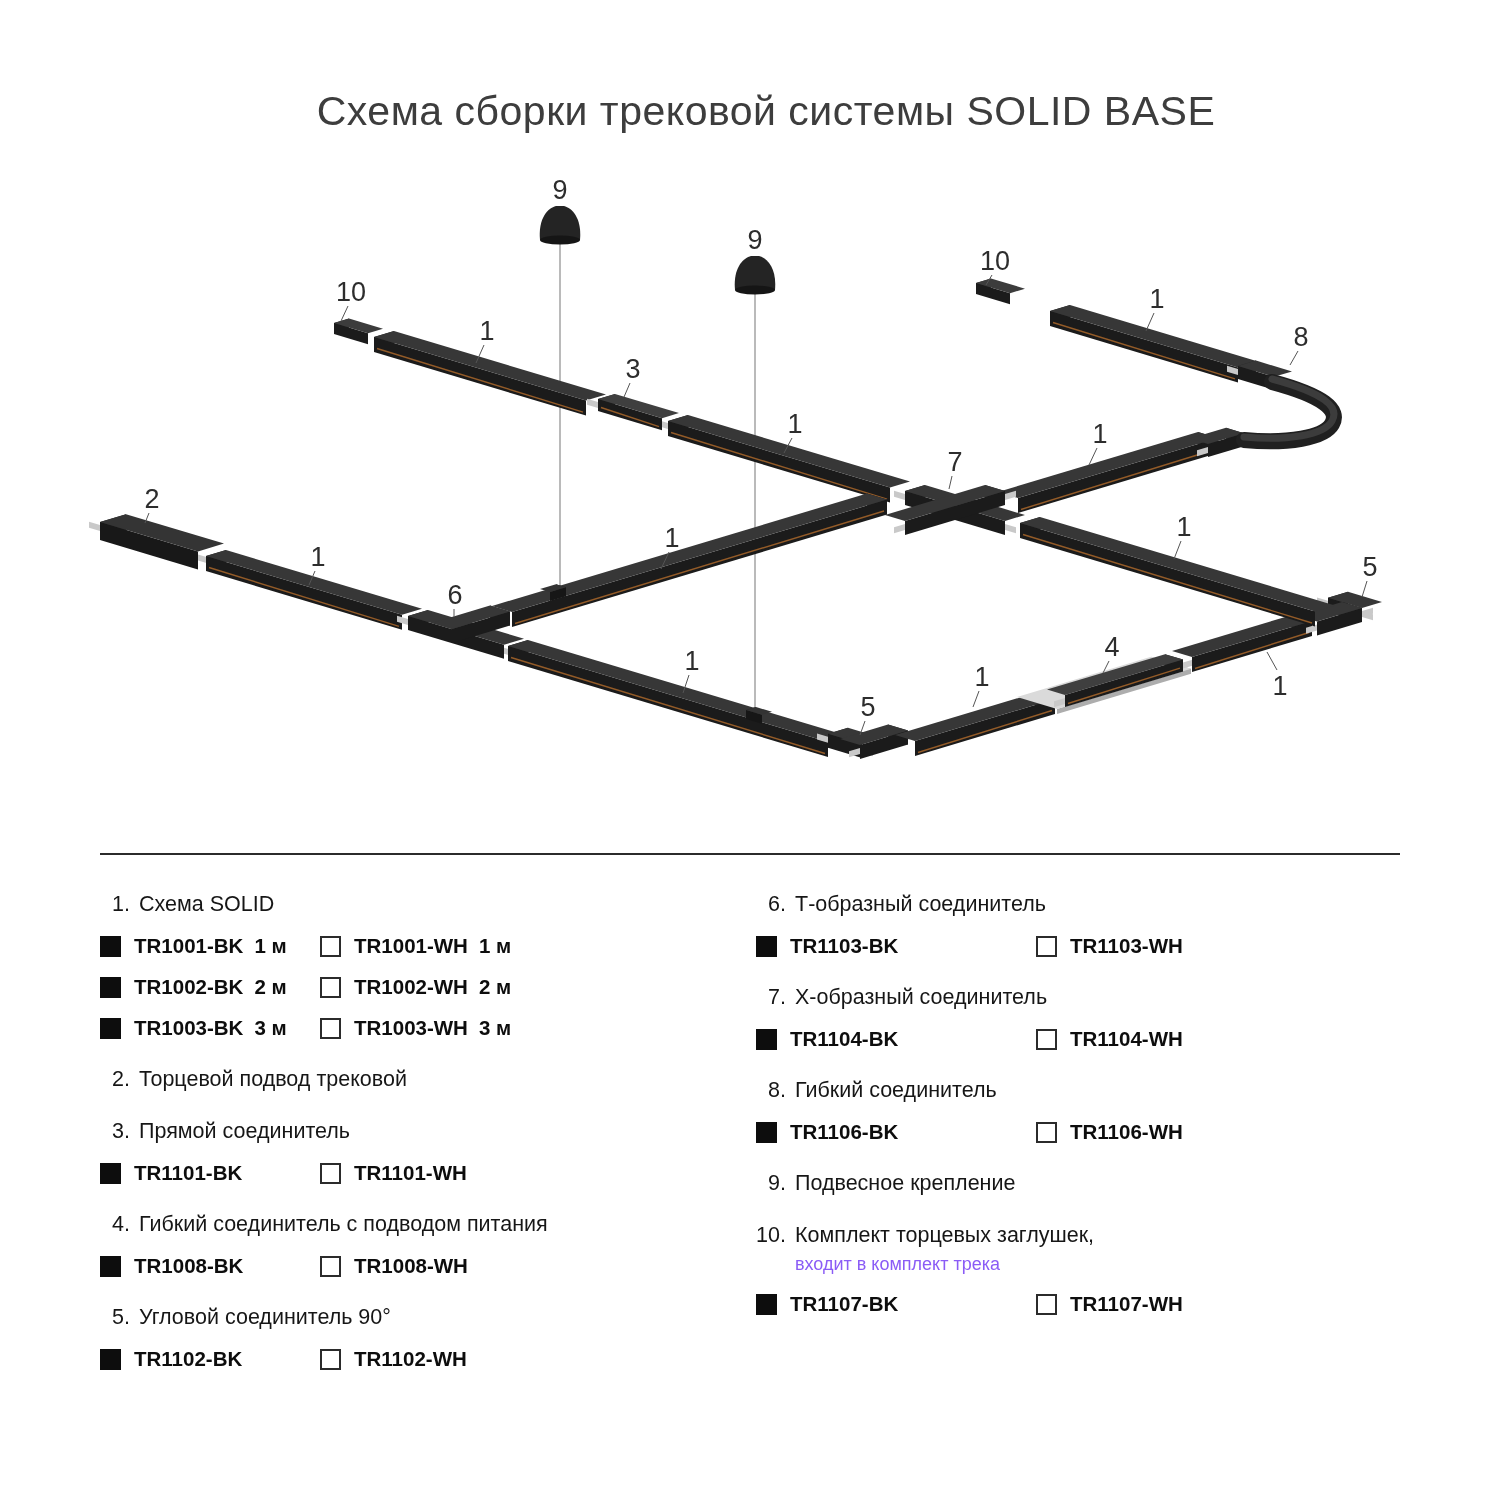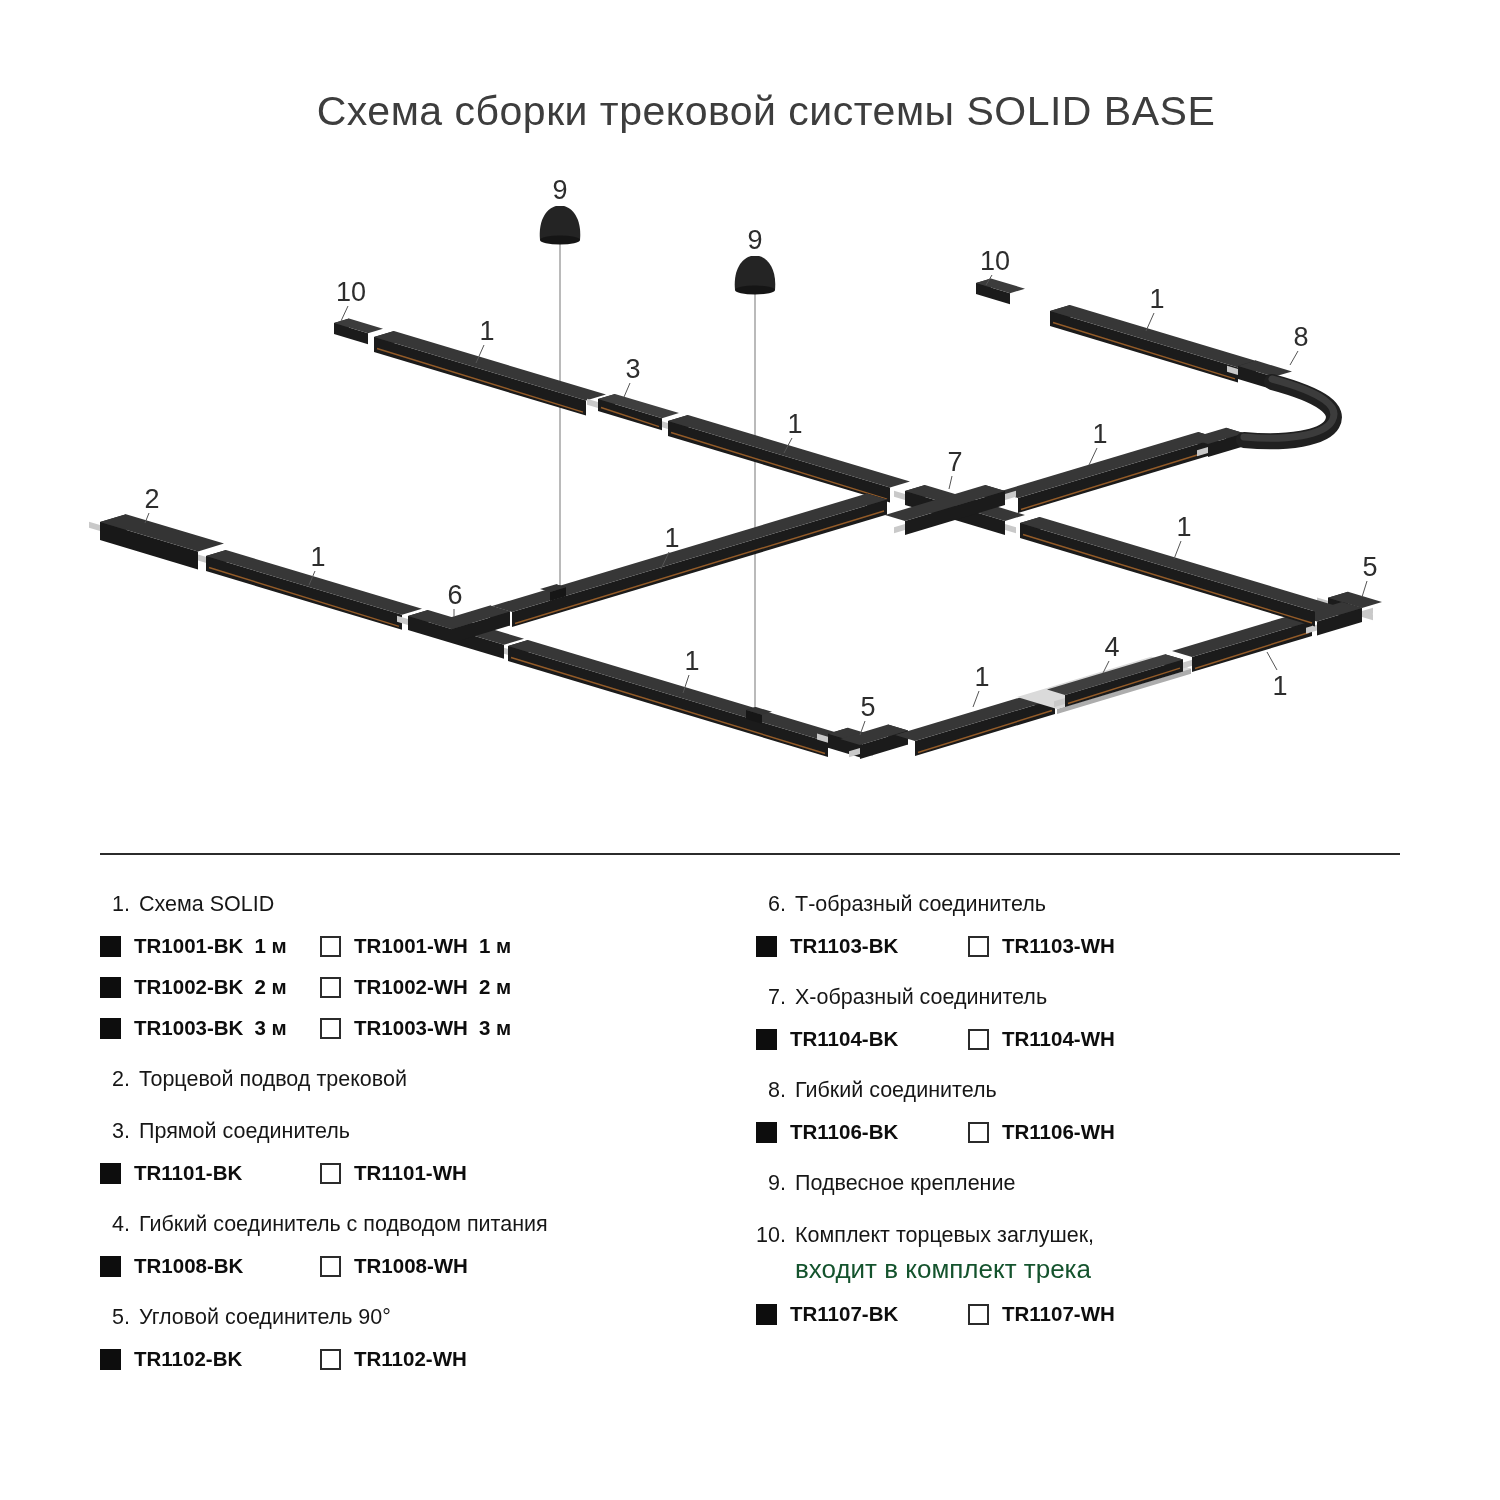--- a/index.html
+++ b/index.html
@@ -8,25 +8,25 @@
   #title{position:absolute;top:88px;left:16px;width:100%;text-align:center;font-size:41px;font-weight:400;color:#3d3d3d;letter-spacing:.5px}
   #diagram{position:absolute;top:0;left:0}
   #divider{position:absolute;top:853px;left:100px;right:100px;border-top:2px solid #2b2b2b}
   #legend{position:absolute;top:892px;left:100px;right:60px;display:flex;align-items:flex-start}
   #legend-left{width:656px}
   #legend-right{flex:1}
   .col{display:flex;flex-direction:column}
   .legend-item{margin-bottom:27px}
   .item-head{font-size:21.5px;color:#161616;display:flex}
   .item-num{display:inline-block;min-width:30px;text-align:right;margin-right:9px}
-  .item-name2{font-size:26px;color:#14532d;margin-left:39px;margin-top:6px}
+  .item-name2{font-size:18px;color:#8b5cf6;margin-left:39px;margin-top:6px}
   .code-row{display:flex;align-items:center;margin-top:17px}
   .code-cell{display:flex;align-items:center}
   #legend-left .code-cell:first-child{width:220px}
-  #legend-right .code-cell:first-child{width:212px}
+  #legend-right .code-cell:first-child{width:280px}
   .sw{width:21px;height:21px;flex:0 0 auto;margin-right:13px}
   .sw.bk{background:#0d0d0d}
   .sw.wh{background:#fff;border:2px solid #2b2b2b}
   .code{font-weight:700;font-size:20.5px;color:#0d0d0d;margin-right:11px;white-space:nowrap}
   text.lbl{font-family:"Liberation Sans",sans-serif;font-size:27px;fill:#2d2d2d}
 </style>
 </head>
 <body>
 
 <div id="title">Схема сборки трековой системы SOLID BASE</div>

